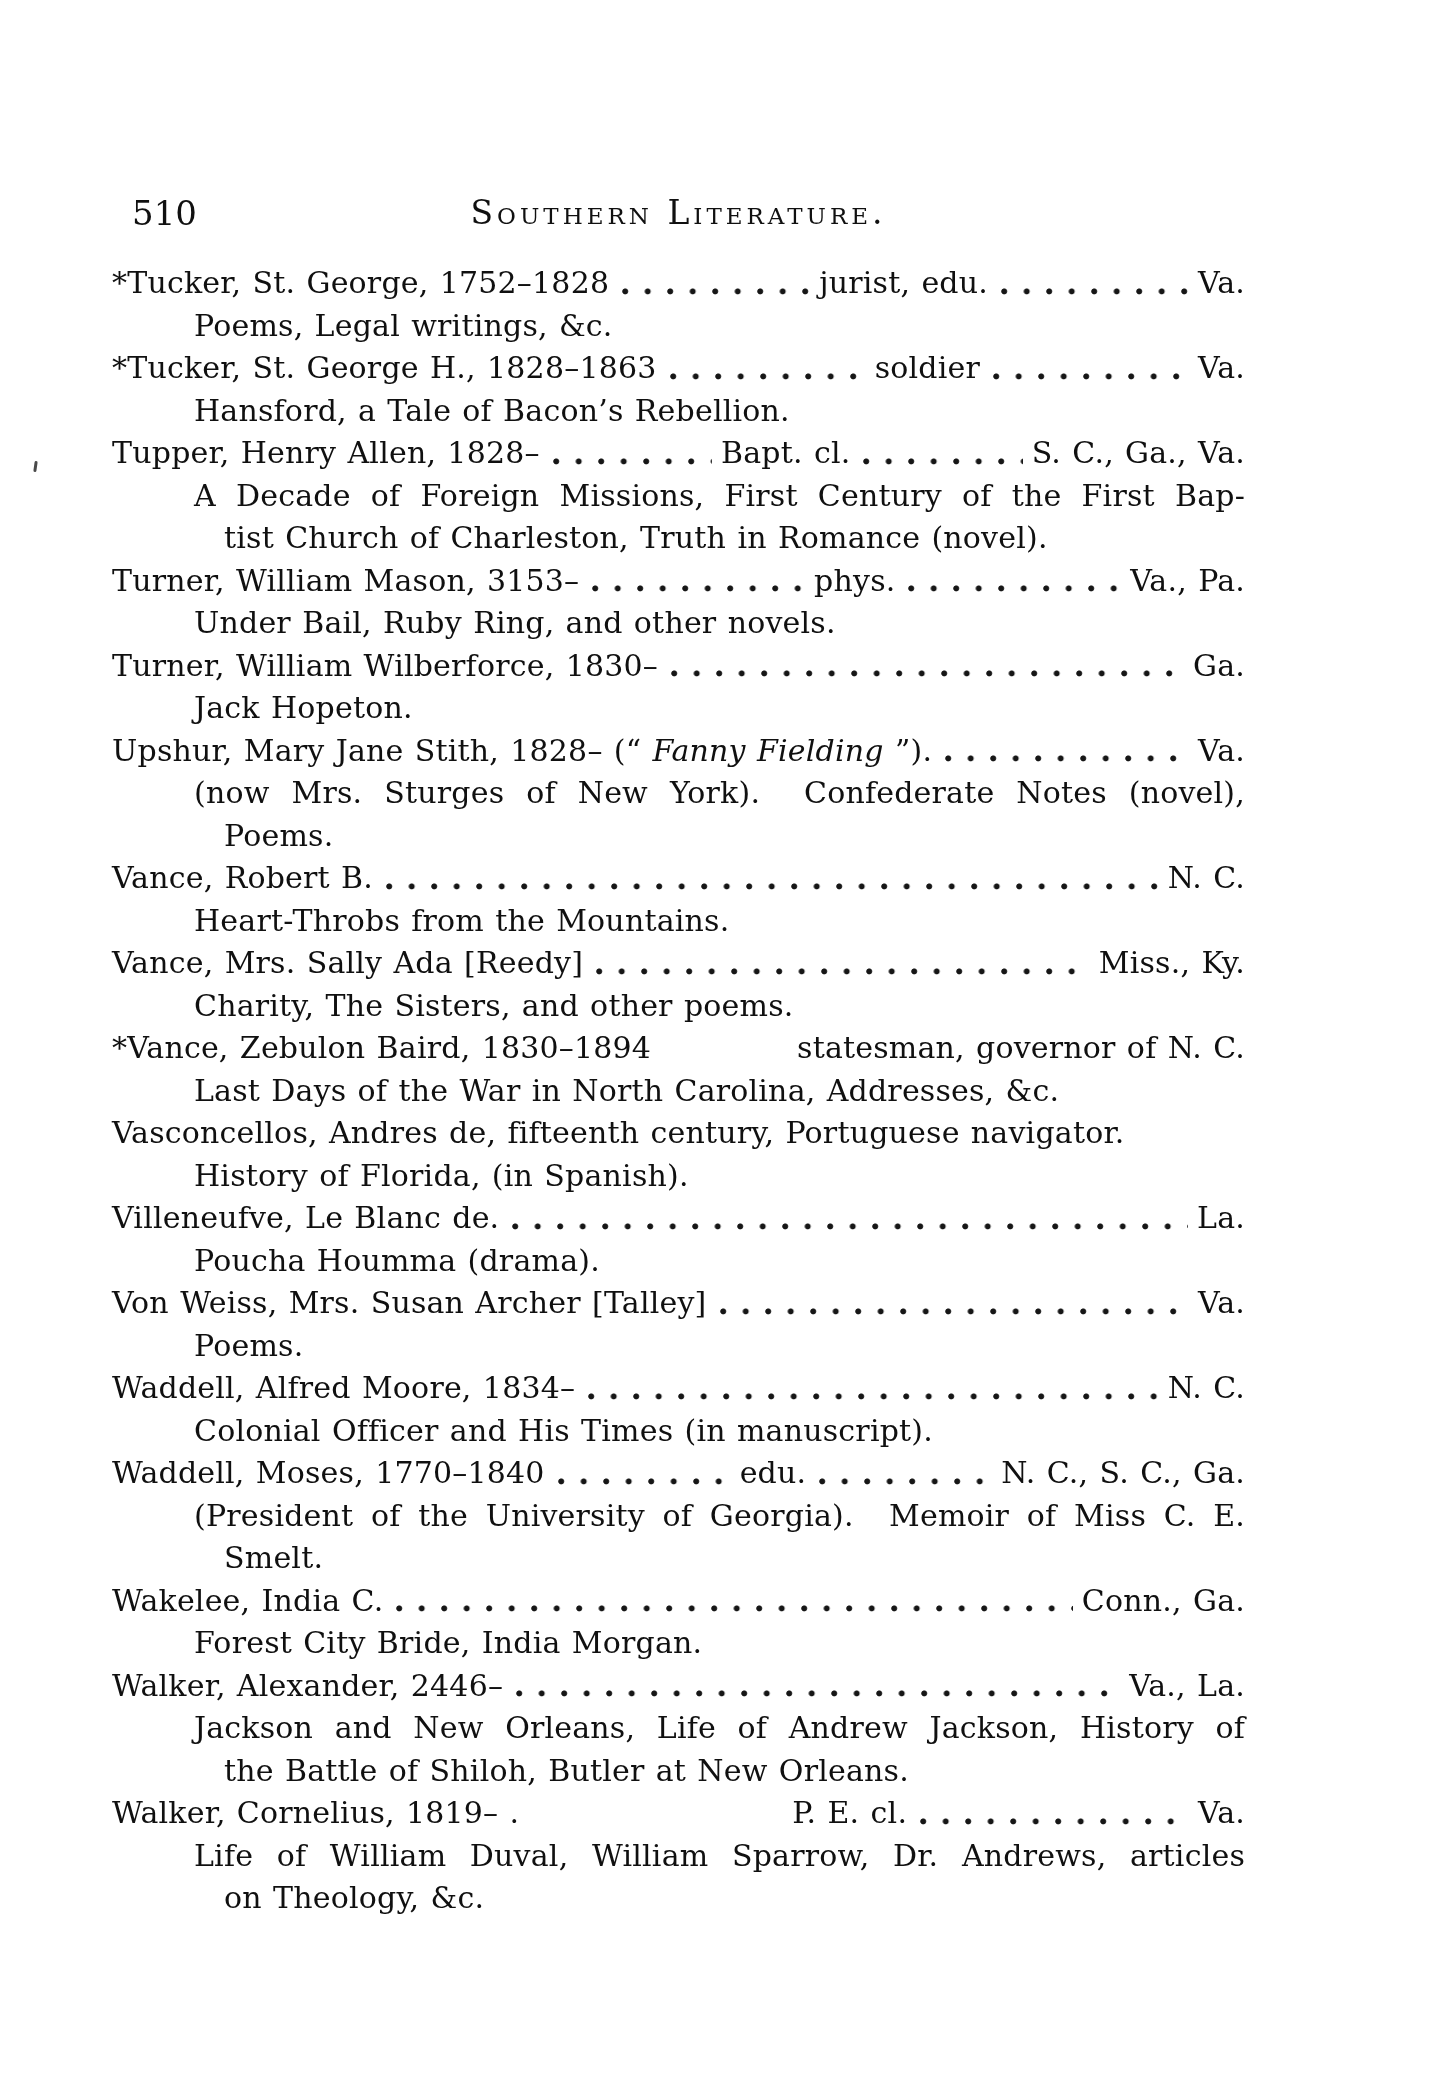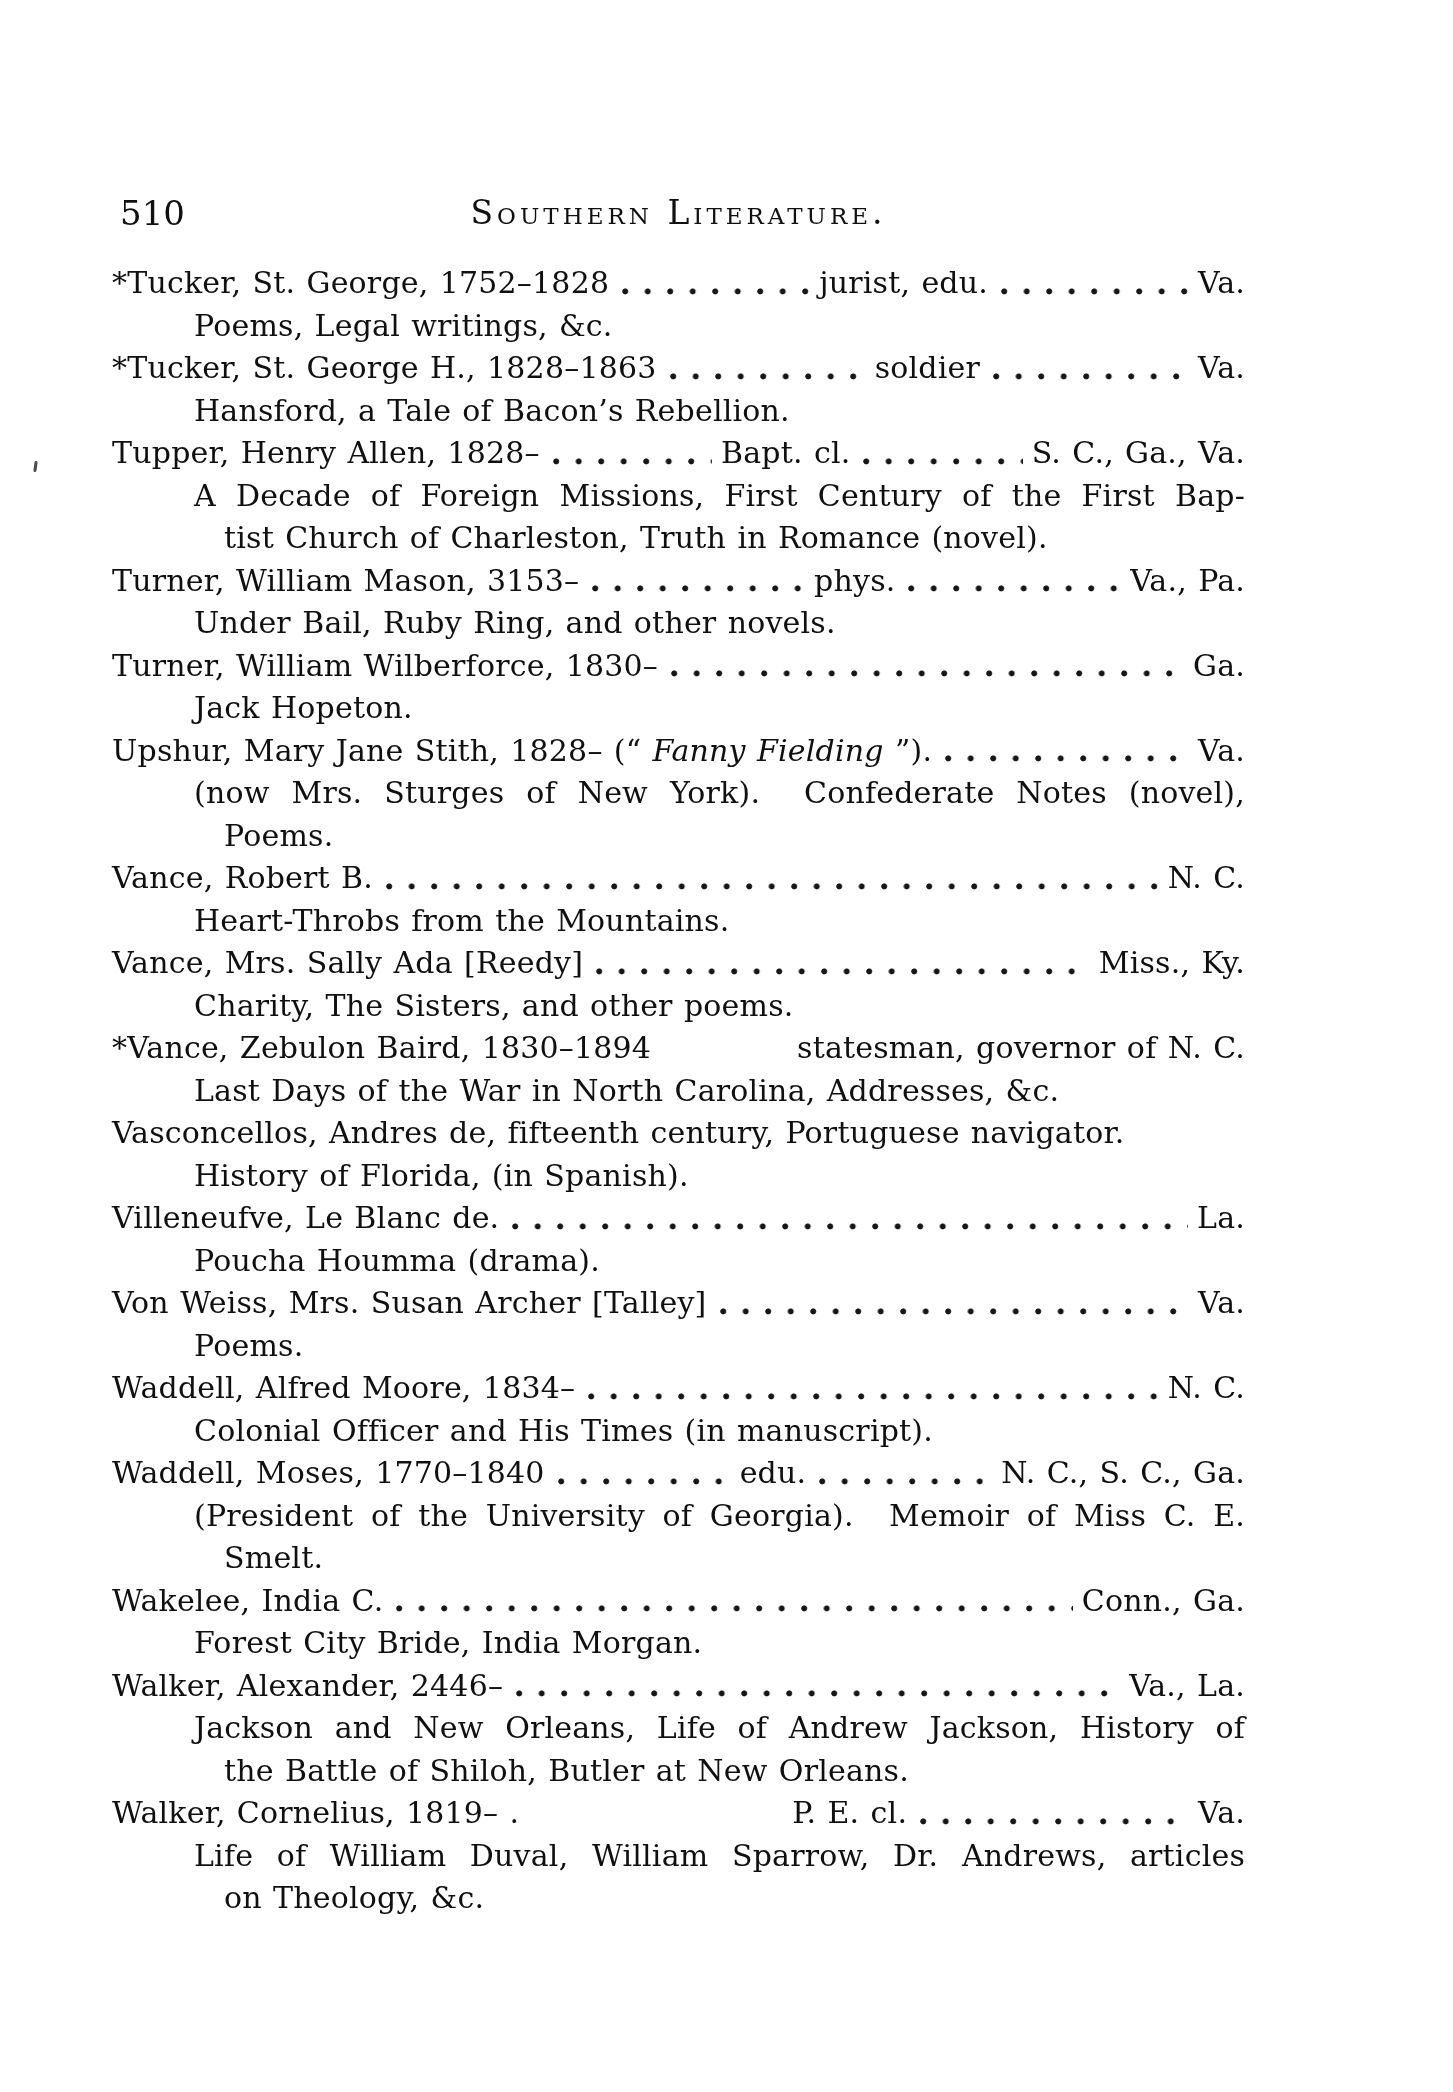--- a/index.html
+++ b/index.html
@@ -8,21 +8,21 @@
     background: #ffffff;
     position: relative;
     font-family: "DejaVu Serif", serif;
     color: #101010;
     overflow: hidden;
   }
   #page-head {
     position: absolute; left: 112px; top: 188px; width: 1133px; height: 54px;
   }
   #page-num {
-    position: absolute; left: 8px; top: 0;
+    position: absolute; left: 20px; top: 0;
     font-size: 34px; line-height: 50px;
   }
   #page-title {
     text-align: center;
     font-size: 33px; line-height: 50px;
     font-variant: small-caps;
     letter-spacing: 4px;
   }
   #text-block {
     position: absolute; left: 112px; top: 262px; width: 1133px;

